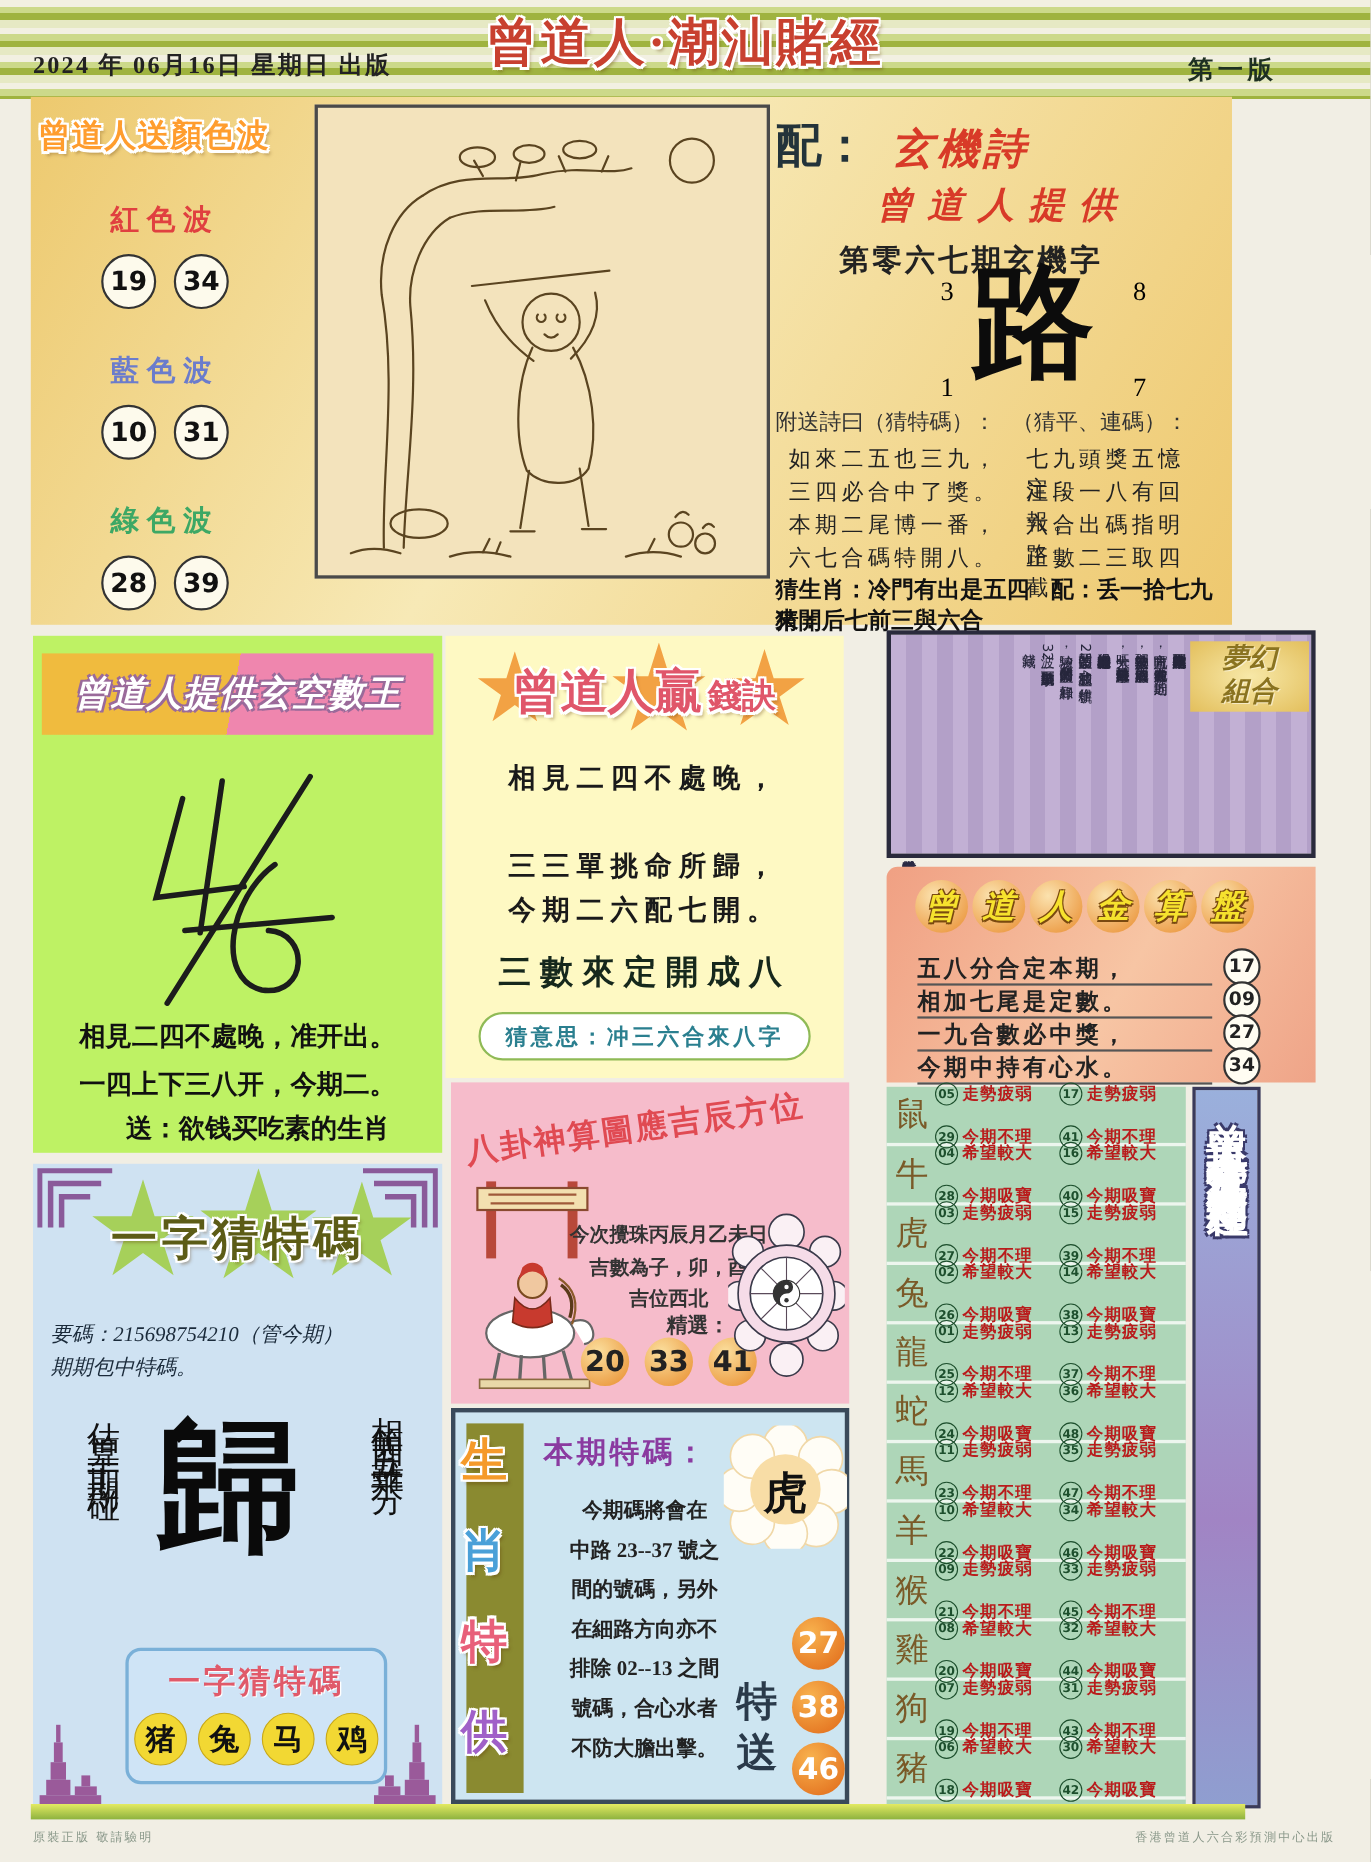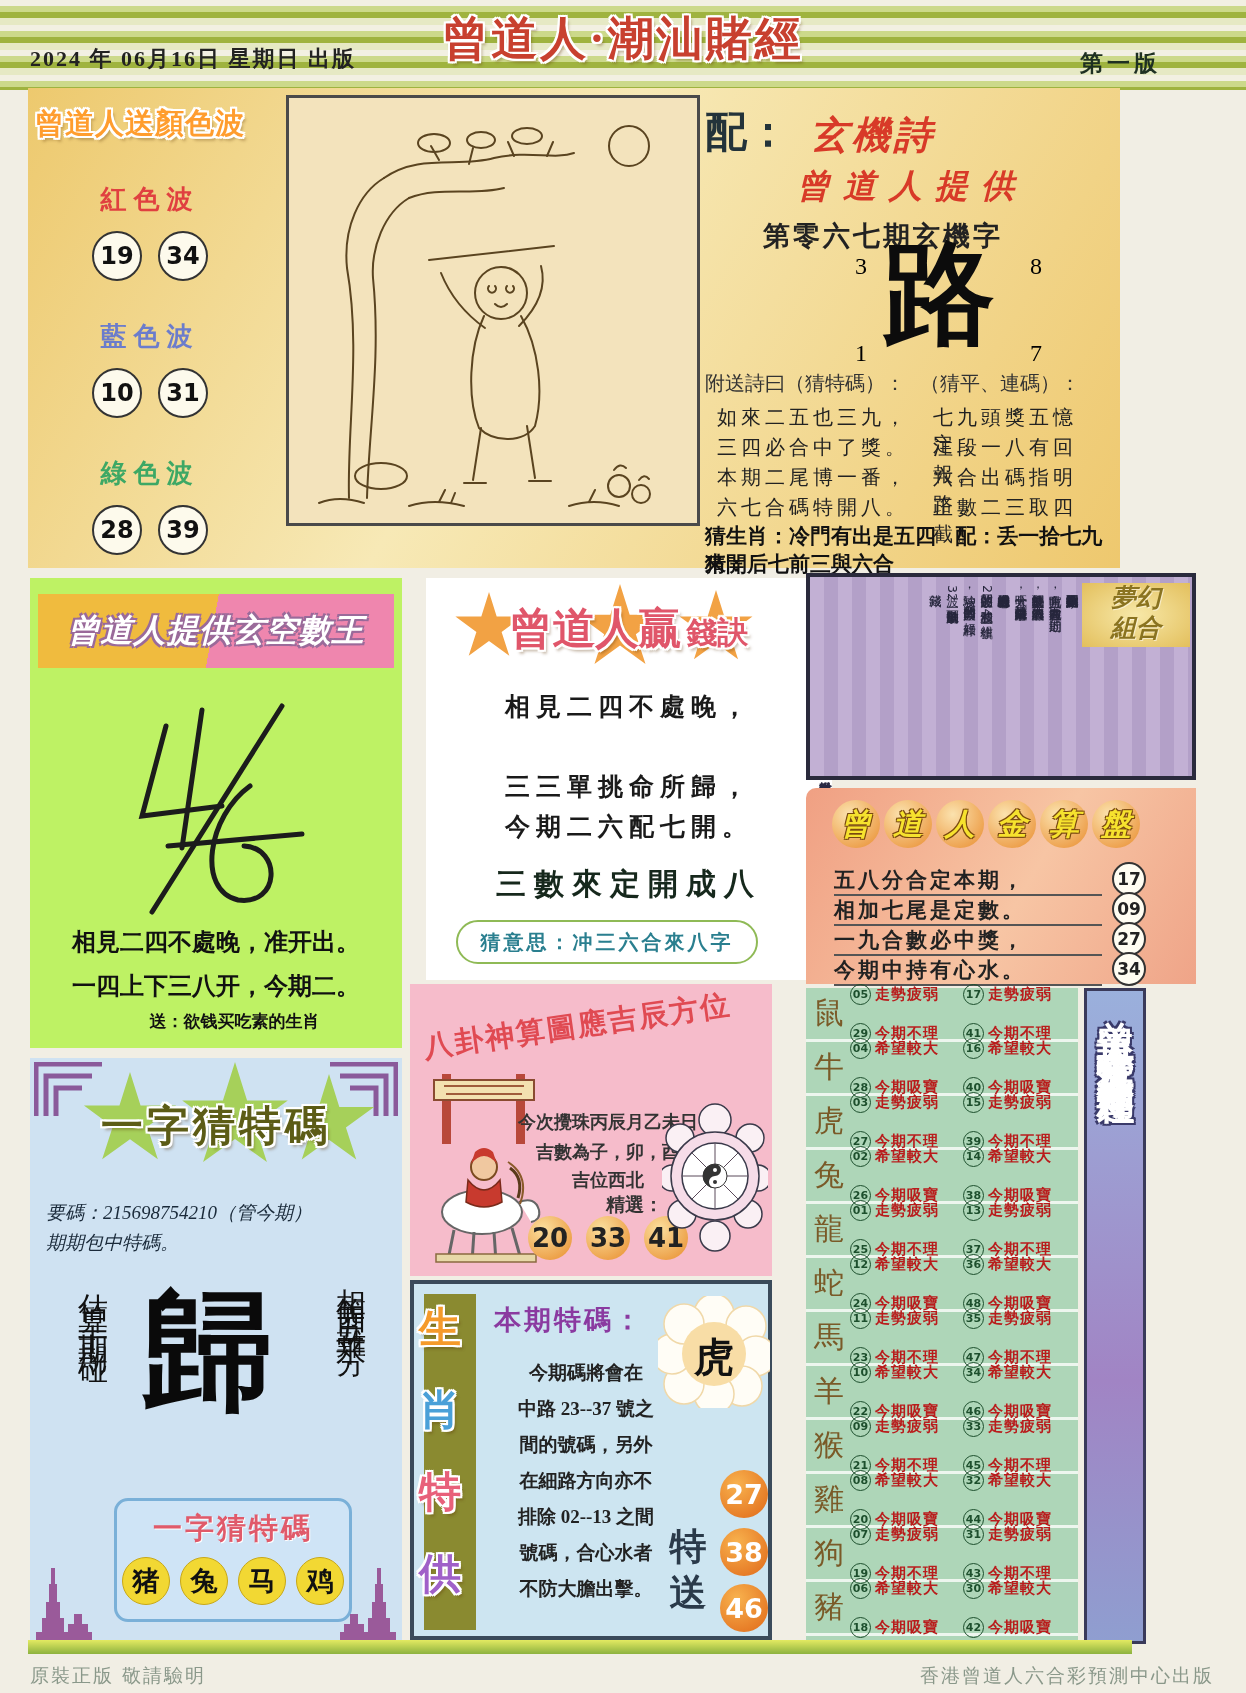--- a/index.html
+++ b/index.html
@@ -35,21 +35,21 @@
   .poem-line{font-size:20px;letter-spacing:4px;color:#222;}
 
   
   #xuankong{left:30px;top:578px;width:372px;height:470px;background:#bef264;}
   #xk-banner{left:8px;top:16px;width:356px;height:74px;background:linear-gradient(100deg,#f0bb3e 49%,#ef86ae 49%);
     display:flex;align-items:center;justify-content:center;}
   #xk-banner span{font-size:32px;font-style:italic;color:#fff;letter-spacing:1px;
     text-shadow:-2px -2px 0 #9a6a9a,2px -2px 0 #9a6a9a,-2px 2px 0 #9a6a9a,2px 2px 0 #9a6a9a;}
 
   
-  #winmoney{left:426px;top:578px;width:362px;height:402px;background:#ffffff;padding-left:44px;}
+  #winmoney{left:405px;top:578px;width:362px;height:402px;background:#fef9c3;}
   .star8{position:absolute;background:#f2a244;clip-path:polygon(50% 0%,61% 35%,98% 35%,68% 57%,79% 91%,50% 70%,21% 91%,32% 57%,2% 35%,39% 35%);}
   .starG{position:absolute;background:#a6d05a;clip-path:polygon(50% 0%,61% 35%,98% 35%,68% 57%,79% 91%,50% 70%,21% 91%,32% 57%,2% 35%,39% 35%);}
   #wm-title{left:0;right:0;top:22px;color:#e0566a;}
   #wm-hint{left:30px;top:342px;width:298px;height:40px;background:#fff;border:2px solid #8fba56;border-radius:22px;
     display:flex;align-items:center;justify-content:center;font-size:20px;font-weight:bold;color:#2a7f8f;letter-spacing:3px;}
 
   
   #dream{left:806px;top:573px;width:390px;height:207px;background:
     repeating-linear-gradient(90deg,#c2b0d4 0 14px,#b3a0c8 14px 28px);border:4px solid #2a2a3c;box-sizing:border-box;}
   #dream-cols{left:10px;top:8px;right:10px;height:186px;writing-mode:vertical-rl;}
@@ -113,21 +113,21 @@
   .zph{font-size:15px;font-weight:bold;color:#b91c1c;letter-spacing:1px;white-space:nowrap;}
 
   
   #rbanner{left:1084px;top:988px;width:62px;height:656px;background:linear-gradient(180deg,#9ab0dc,#a184c4 60%,#8f9ed0);
     border:3px solid #3a3a5a;box-sizing:border-box;display:flex;justify-content:center;}
   #rbanner span{writing-mode:vertical-rl;text-orientation:upright;font-size:38px;font-weight:bold;color:#fff;
     letter-spacing:5px;text-shadow:-2px -2px 0 #3a3a6a,2px -2px 0 #3a3a6a,-2px 2px 0 #3a3a6a,2px 2px 0 #3a3a6a;}
 
   
   #endstrip{left:28px;top:1640px;width:1104px;height:14px;background:linear-gradient(180deg,#e3ea62,#8db23f);}
-  .footer-txt{top:1663px;font-size:19px;color:#8a988a;letter-spacing:2px;}
+  .footer-txt{top:1663px;font-size:11px;color:#8a988a;letter-spacing:2px;}
 </style>
 </head>
 <body>
 
 <div id="page">
 
   <div id="header" class="abs"></div>
   <div id="hdr-date" class="abs serif b">2024 年 06月16日 星期日 出版</div>
   <div id="hdr-title" class="abs serif b c outline-w">曾道人·潮汕賭經</div>
   <div id="hdr-edition" class="abs serif b">第一版</div>
@@ -218,21 +218,21 @@
       <g fill="none" stroke="#1c1c1c" stroke-width="5" stroke-linecap="round">
         <path d="M36,28 L12,118 L92,108"></path>
         <path d="M72,12 L52,150"></path>
         <path d="M152,8 L22,214"></path>
         <path d="M120,88 C78,118 66,192 108,202 C150,208 152,150 114,148"></path>
         <path d="M38,148 L172,136"></path>
       </g>
     </svg>
     <div class="abs serif b c" style="left:0;right:0;top:348px;font-size:24px;color:#111;">相見二四不處晚，准开出。</div>
     <div class="abs serif b c" style="left:0;right:0;top:392px;font-size:24px;color:#111;">一四上下三八开，今期二。</div>
-    <div class="abs serif b c" style="left:0;right:0;top:432px;font-size:17px;color:#111;padding-left:37px;">送：欲钱买吃素的生肖</div>
+    <div class="abs serif b c" style="left:0;right:0;top:432px;font-size:24px;color:#111;padding-left:37px;">送：欲钱买吃素的生肖</div>
   </div>
 
   <div id="winmoney" class="abs">
     <div class="star8" style="left:28px;top:14px;width:70px;height:70px;"></div>
     <div class="star8" style="left:150px;top:6px;width:88px;height:88px;"></div>
     <div class="star8" style="left:252px;top:12px;width:76px;height:76px;"></div>
     <div id="wm-title" class="abs c">
       <span class="b outline-w" style="font-size:43px;">曾道人贏</span>
       <span class="b outline-w" style="font-size:31px;">錢訣</span>
     </div>

